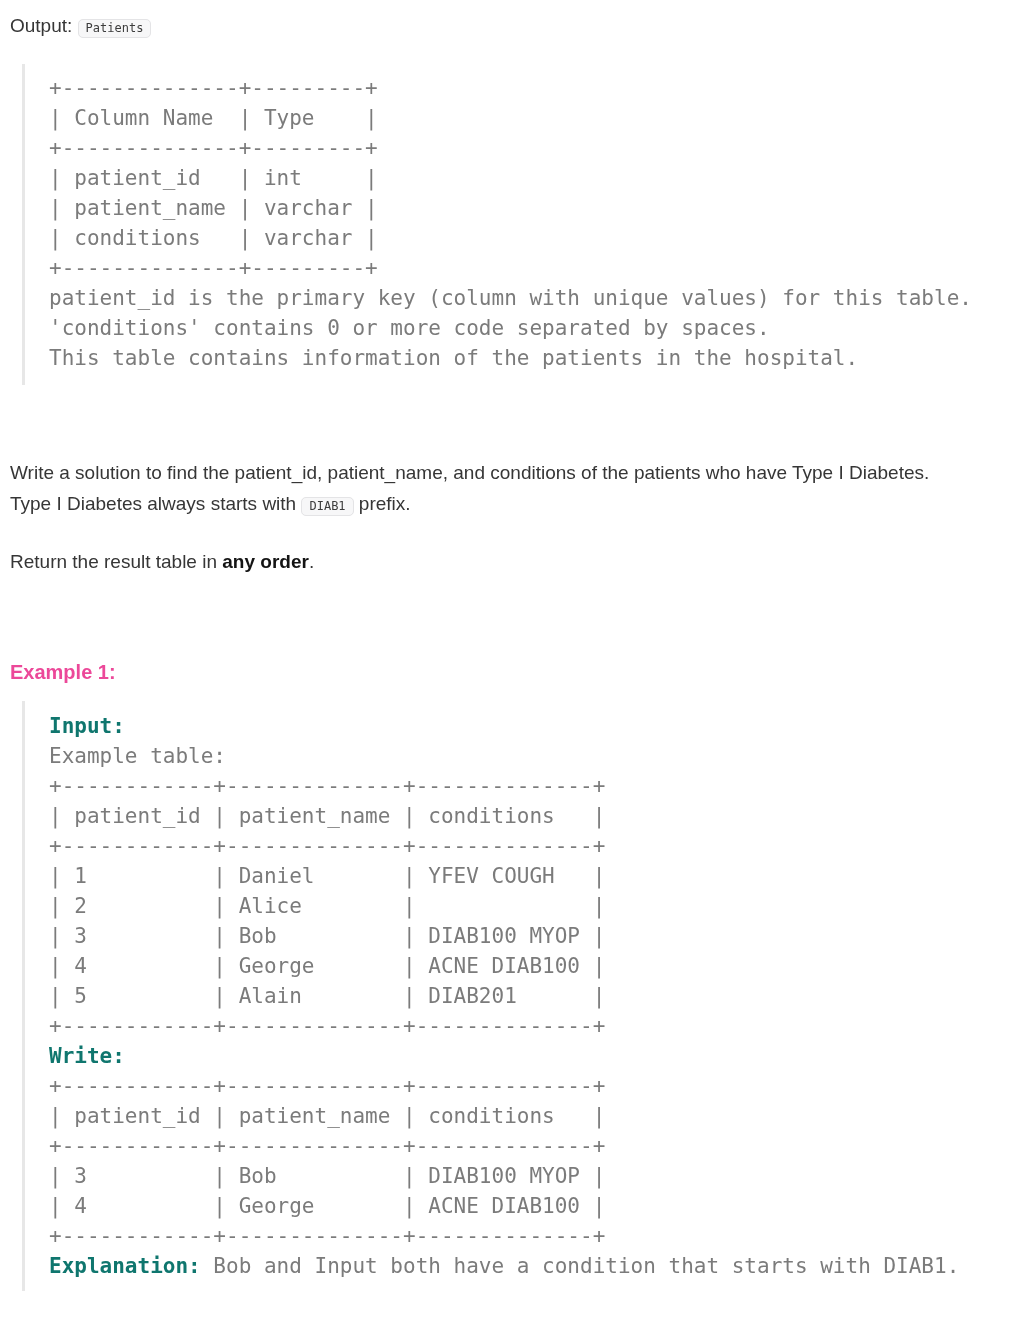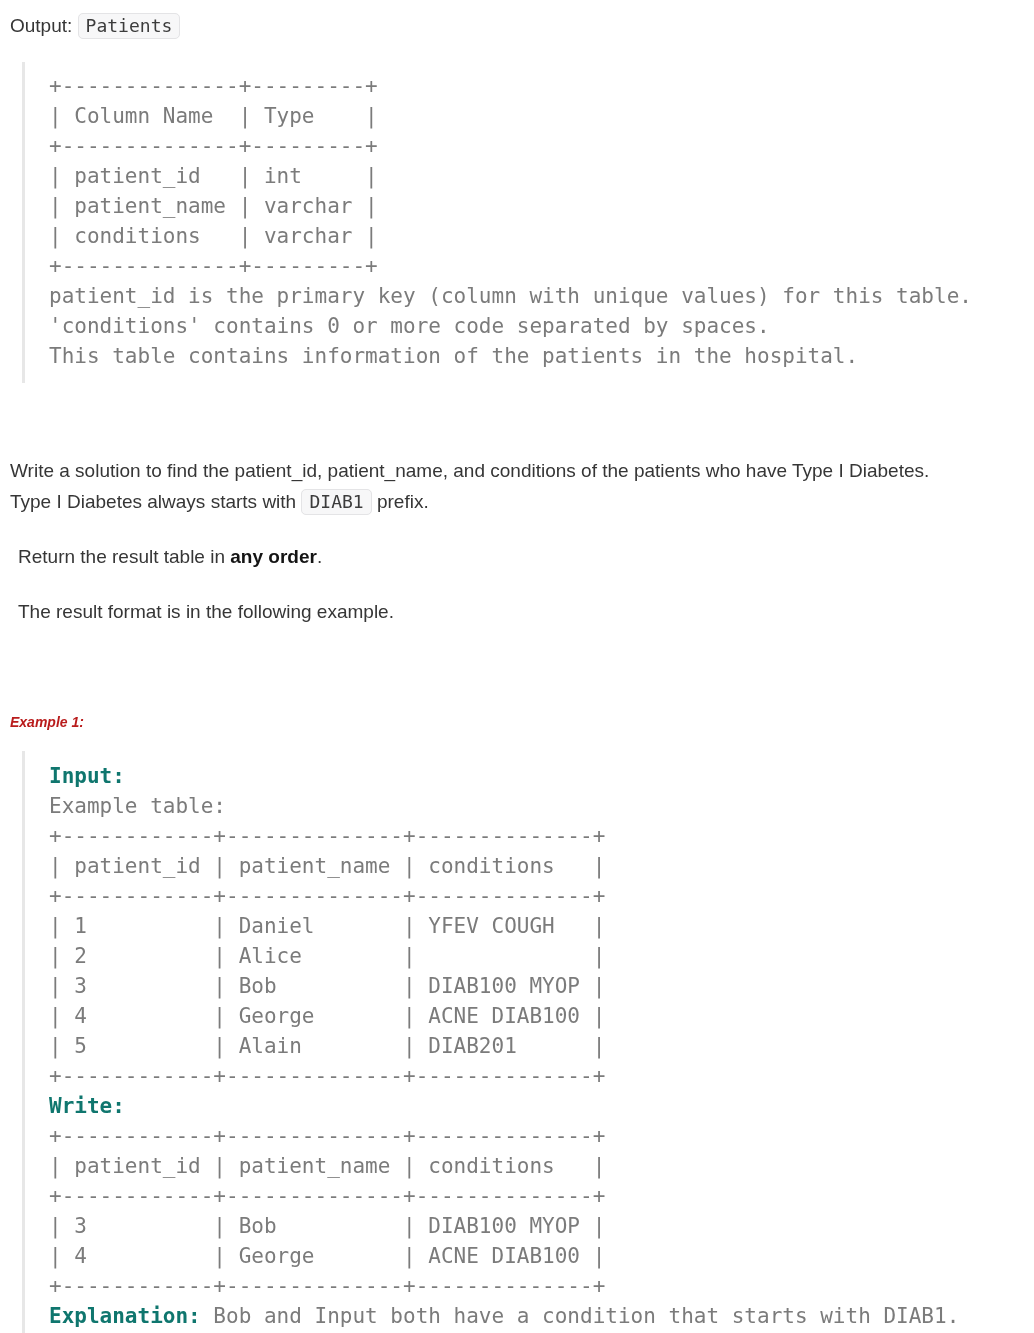--- a/index.html
+++ b/index.html
@@ -8,49 +8,49 @@
     width: 1034px; height: 1333px; overflow: hidden;
     font-family: "Liberation Sans", sans-serif;
     color: #363636;
   }
   .page { padding: 14px 9px 0 10px; }
 
   .table-title { font-size: 19px; line-height: 24px; margin: 0; color: #363636; }
 
   .badge {
     font-family: "DejaVu Sans Mono", monospace;
-    font-size: 18px; color: #3c3c3c;
+    font-size: 12px; color: #3c3c3c;
     background: #f7f7f8;
     border: 1px solid #e4e4e6;
     border-radius: 5px;
     padding: 1px 7px 2px;
     white-space: nowrap;
   }
 
   .codeblock {
     margin: 24px 0 0 12px;
     border-left: 3px solid #e7e7e7;
     padding: 9px 0 12px 24px;
     font-family: "DejaVu Sans Mono", monospace;
     font-size: 21px;
     line-height: 30px;
     color: #7b7b7b;
     white-space: pre;
   }
   .codeblock .mono-bold { color: #0f766e; font-weight: bold; }
 
-  .para { font-size: 19px; line-height: 31px; margin: 24px 8px; color: #363636; }
+  .para { font-size: 19px; line-height: 31px; margin: 24px 0; color: #363636; }
   .para-statement { margin: 72px 0 16px; }
   .para strong { color: #141414; }
   .sentence-block { display: inline-block; }
 
   .example-heading {
     margin: 80px 0 0;
-    font-size: 14px; line-height: 31px;
-    font-weight: bold; color: #b91c1c; font-style: italic;
+    font-size: 20px; line-height: 31px;
+    font-weight: bold; color: #ec4899;
   }
   .codeblock.example { margin-top: 13px; padding: 10px 0 10px 24px; }
 </style>
 </head>
 <body>
 
 <div class="page">
 
   <p class="table-title"><span>Output:</span>
 <code class="badge">Patients</code></p>
@@ -64,21 +64,20 @@
 +--------------+---------+</span>
 <span>patient_id is the primary key (column with unique values) for this table.
 'conditions' contains 0 or more code separated by spaces.
 This table contains information of the patients in the hospital.</span></pre>
 
   <p class="para para-statement"><span>Write a solution to find the patient_id, patient_name, and conditions of the patients who have Type I Diabetes.</span>
 <span class="sentence-block"><span>Type I Diabetes always starts with </span><code class="badge">DIAB1</code><span> prefix.</span></span></p>
 
   <p class="para"><span>Return the result table in </span><strong>any order</strong><span>.</span></p>
 
-  <p class="para">The result format is in the following example.</p>
 
   <p class="example-heading">Example 1:</p>
 
   <pre class="codeblock example"><strong class="mono-bold">Input:</strong>
 <span>Example table:</span>
 <span>+------------+--------------+--------------+
 | patient_id | patient_name | conditions   |
 +------------+--------------+--------------+
 | 1          | Daniel       | YFEV COUGH   |
 | 2          | Alice        |              |

